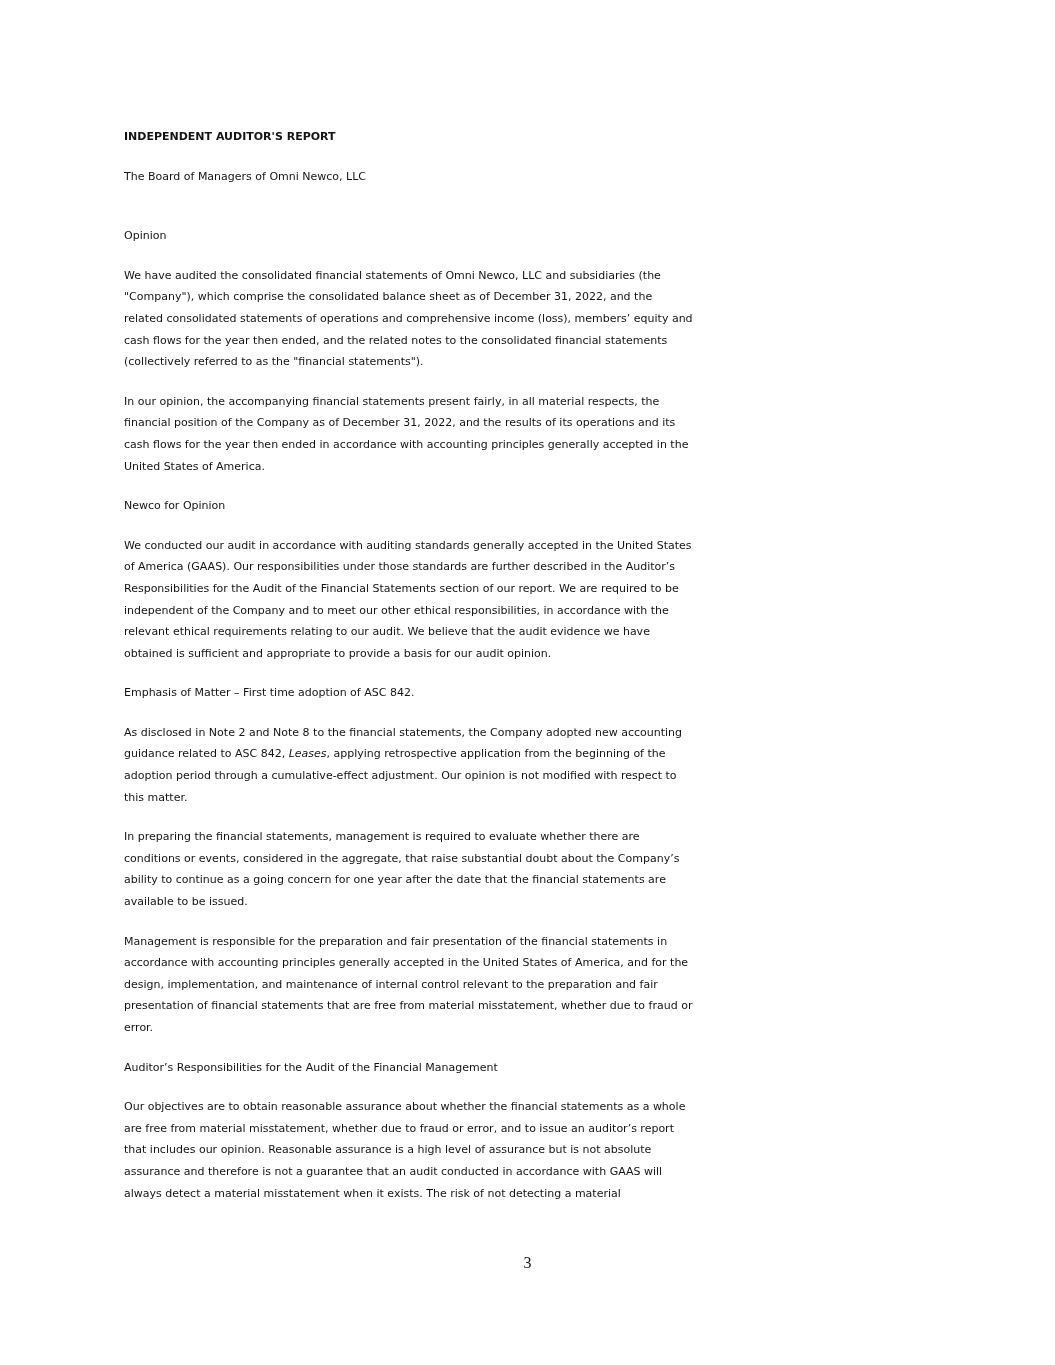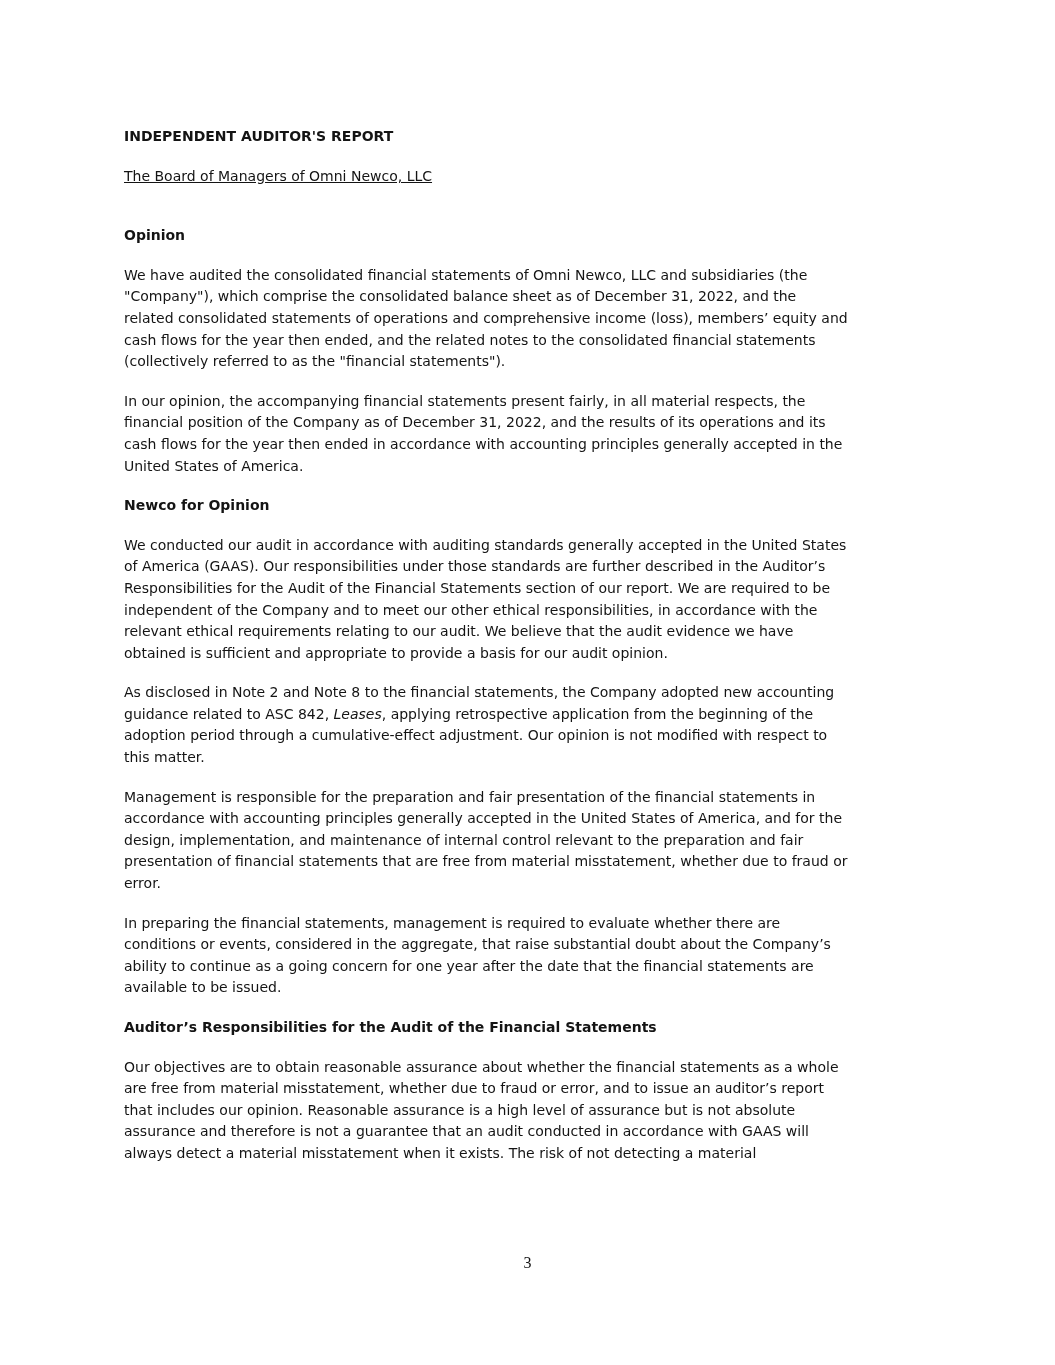--- a/index.html
+++ b/index.html
@@ -14,36 +14,35 @@
     background: #ffffff;
     overflow: hidden;
     font-family: "DejaVu Sans", "Liberation Sans", sans-serif;
     color: #141414;
   }
   .content {
     position: absolute;
     left: 124px;
     top: 126px;
     width: 880px;
-    font-size: 14px;
+    font-size: 11px;
     line-height: 21.6px;
     text-align: left;
   }
   .doc-title {
     font-weight: bold;
     margin: 0 0 18px 0;
     white-space: pre-line;
   }
   .addressee {
     margin: 12px 0 38px 0;
     white-space: pre-line;
-    text-decoration: underline;
   }
   .heading {
-    font-weight: bold;
+    font-weight: normal;
     margin: 12px 0 18px 0;
     white-space: pre-line;
   }
   .para {
     margin: 0 0 18px 0;
     white-space: pre-line;
   }
   section { margin: 0; padding: 0; }
   .page-number {
     position: absolute;
@@ -85,40 +84,41 @@
       <div class="heading">Newco for Opinion</div>
       <p class="para">We conducted our audit in accordance with auditing standards generally accepted in the United States
 of America (GAAS). Our responsibilities under those standards are further described in the Auditor’s
 Responsibilities for the Audit of the Financial Statements section of our report. We are required to be
 independent of the Company and to meet our other ethical responsibilities, in accordance with the
 relevant ethical requirements relating to our audit. We believe that the audit evidence we have
 obtained is sufficient and appropriate to provide a basis for our audit opinion.</p>
     </section>
 
     <section>
+      <div class="heading">Emphasis of Matter – First time adoption of ASC 842.</div>
       <p class="para"><span>As disclosed in Note 2 and Note 8 to the financial statements, the Company adopted new accounting
 guidance related to ASC 842, </span><em>Leases</em><span>, applying retrospective application from the beginning of the
 adoption period through a cumulative-effect adjustment. Our opinion is not modified with respect to
 this matter.</span></p>
     </section>
 
     <section>
+      <p class="para">In preparing the financial statements, management is required to evaluate whether there are
+conditions or events, considered in the aggregate, that raise substantial doubt about the Company’s
+ability to continue as a going concern for one year after the date that the financial statements are
+available to be issued.</p>
       <p class="para">Management is responsible for the preparation and fair presentation of the financial statements in
 accordance with accounting principles generally accepted in the United States of America, and for the
 design, implementation, and maintenance of internal control relevant to the preparation and fair
 presentation of financial statements that are free from material misstatement, whether due to fraud or
 error.</p>
-      <p class="para">In preparing the financial statements, management is required to evaluate whether there are
-conditions or events, considered in the aggregate, that raise substantial doubt about the Company’s
-ability to continue as a going concern for one year after the date that the financial statements are
-available to be issued.</p>
     </section>
 
     <section>
-      <div class="heading">Auditor’s Responsibilities for the Audit of the Financial Statements</div>
+      <div class="heading">Auditor’s Responsibilities for the Audit of the Financial Management</div>
       <p class="para">Our objectives are to obtain reasonable assurance about whether the financial statements as a whole
 are free from material misstatement, whether due to fraud or error, and to issue an auditor’s report
 that includes our opinion. Reasonable assurance is a high level of assurance but is not absolute
 assurance and therefore is not a guarantee that an audit conducted in accordance with GAAS will
 always detect a material misstatement when it exists. The risk of not detecting a material</p>
     </section>
 
   </div>
 
   <div class="page-number">3</div>

